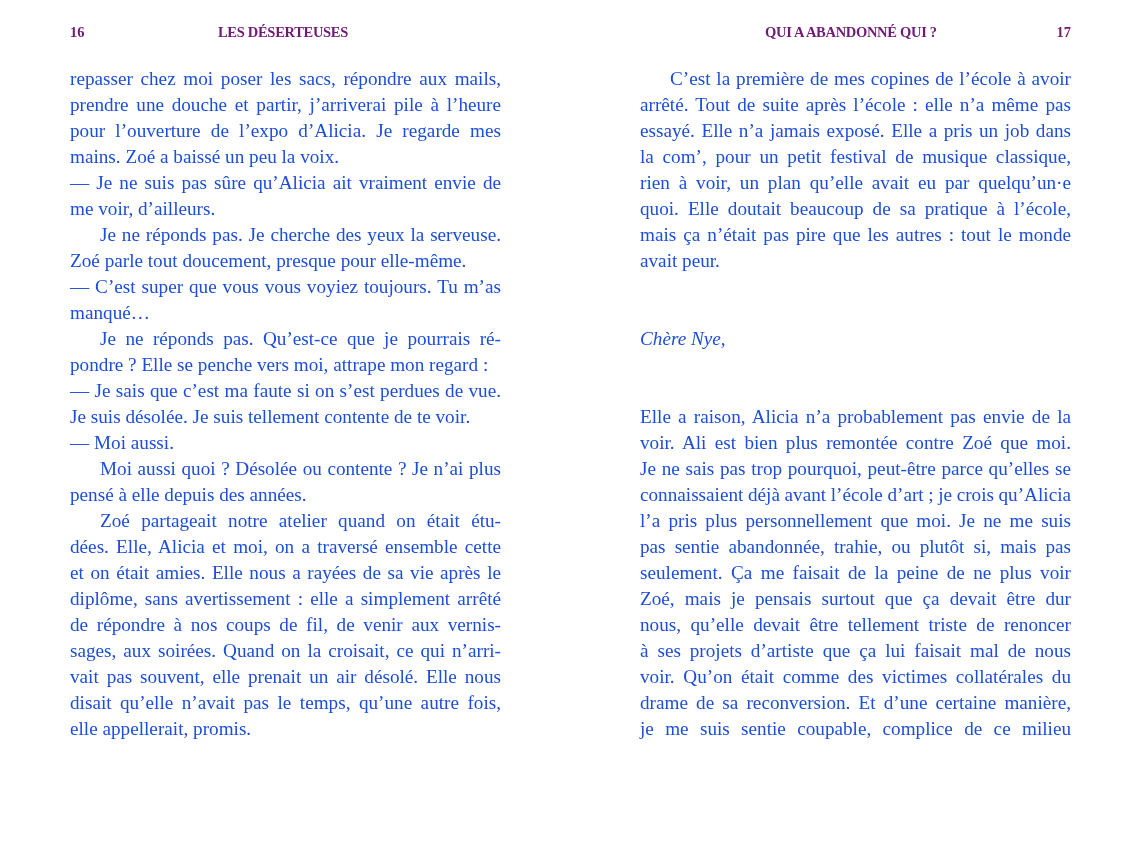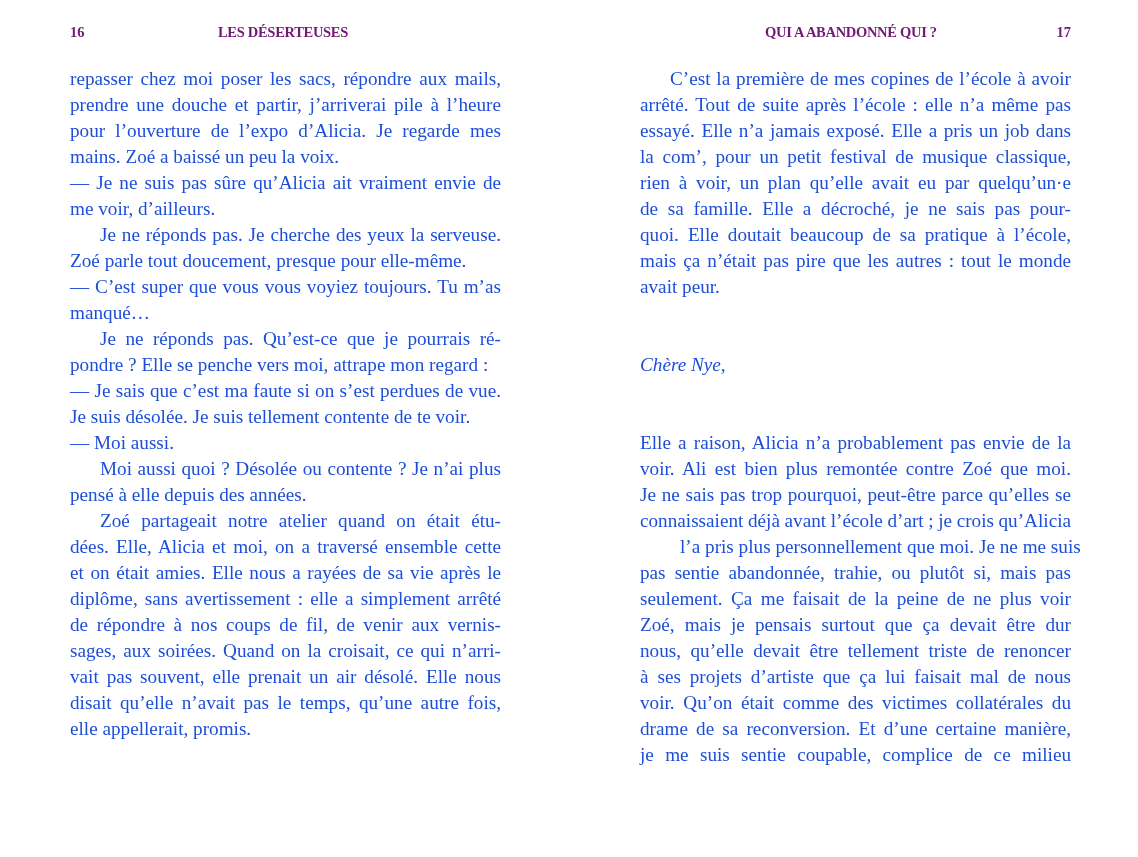--- a/index.html
+++ b/index.html
@@ -67,34 +67,33 @@
   <div class="header">
     <span class="running-title">QUI A ABANDONNÉ QUI ?</span>
     <span class="folio">17</span>
   </div>
   <div class="body-text" id="right-body">
       <div class="line indent"><span style="white-space: nowrap; word-spacing: 0px;">C’est la première de mes copines de l’école à avoir</span></div>
       <div class="line"><span style="white-space: nowrap; word-spacing: 0px;">arrêté. Tout de suite après l’école : elle n’a même pas</span></div>
       <div class="line"><span style="white-space: nowrap; word-spacing: 0px;">essayé. Elle n’a jamais exposé. Elle a pris un job dans</span></div>
       <div class="line"><span style="white-space: nowrap; word-spacing: 0px;">la com’, pour un petit festival de musique classique,</span></div>
       <div class="line"><span style="white-space: nowrap; word-spacing: 0px;">rien à voir, un plan qu’elle avait eu par quelqu’un·e</span></div>
-      <div class="line"><span style="white-space: nowrap; word-spacing: 0px;">de sa famille. Elle a décroché, je ne sais pas pour-</span></div>
       <div class="line"><span style="white-space: nowrap; word-spacing: 0px;">quoi. Elle doutait beaucoup de sa pratique à l’école,</span></div>
       <div class="line"><span style="white-space: nowrap; word-spacing: 0px;">mais ça n’était pas pire que les autres : tout le monde</span></div>
       <div class="line last">avait peur.</div>
       <div class="line blank"></div>
       <div class="line blank"></div>
       <div class="line last italic">Chère Nye,</div>
       <div class="line blank"></div>
       <div class="line blank"></div>
       <div class="line"><span style="white-space: nowrap; word-spacing: 0px;">Elle a raison, Alicia n’a probablement pas envie de la</span></div>
       <div class="line"><span style="white-space: nowrap; word-spacing: 0px;">voir. Ali est bien plus remontée contre Zoé que moi.</span></div>
       <div class="line"><span style="white-space: nowrap; word-spacing: 0px;">Je ne sais pas trop pourquoi, peut-être parce qu’elles se</span></div>
       <div class="line"><span style="white-space: nowrap; word-spacing: -0.201172px;">connaissaient déjà avant l’école d’art ; je crois qu’Alicia</span></div>
-      <div class="line"><span style="white-space: nowrap; word-spacing: 0px; margin-left: 40px;">l’a pris plus personnellement que moi. Je ne me suis</span></div>
+      <div class="line"><span style="white-space: nowrap; word-spacing: 0px;">l’a pris plus personnellement que moi. Je ne me suis</span></div>
       <div class="line"><span style="white-space: nowrap; word-spacing: 0px;">pas sentie abandonnée, trahie, ou plutôt si, mais pas</span></div>
       <div class="line"><span style="white-space: nowrap; word-spacing: 0px;">seulement. Ça me faisait de la peine de ne plus voir</span></div>
       <div class="line"><span style="white-space: nowrap; word-spacing: 0px;">Zoé, mais je pensais surtout que ça devait être dur</span></div>
       <div class="line"><span style="white-space: nowrap; word-spacing: 0px;">nous, qu’elle devait être tellement triste de renoncer</span></div>
       <div class="line"><span style="white-space: nowrap; word-spacing: 0px; margin-top: 21px;">à ses projets d’artiste que ça lui faisait mal de nous</span></div>
       <div class="line"><span style="white-space: nowrap; word-spacing: 0px;">voir. Qu’on était comme des victimes collatérales du</span></div>
       <div class="line"><span style="white-space: nowrap; word-spacing: 0px;">drame de sa reconversion. Et d’une certaine manière,</span></div>
       <div class="line"><span style="white-space: nowrap; word-spacing: 0px;">je me suis sentie coupable, complice de ce milieu</span></div>
     </div>
 </div>

